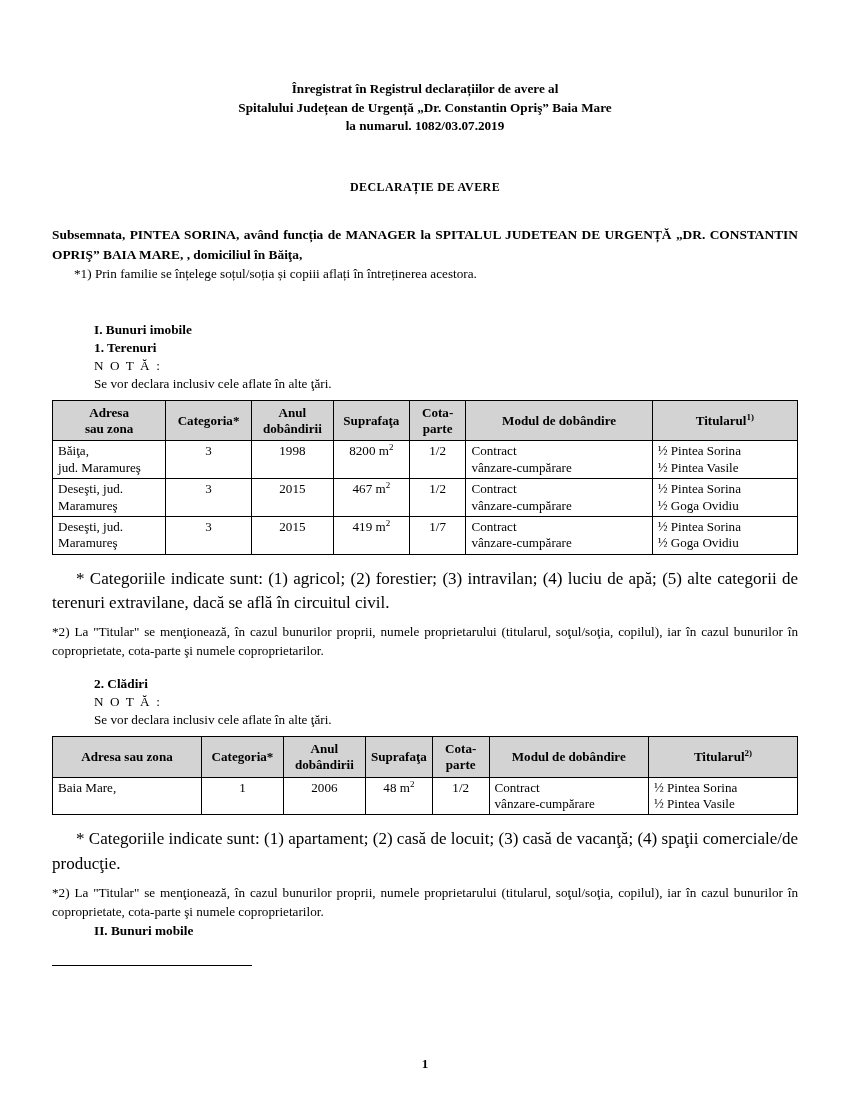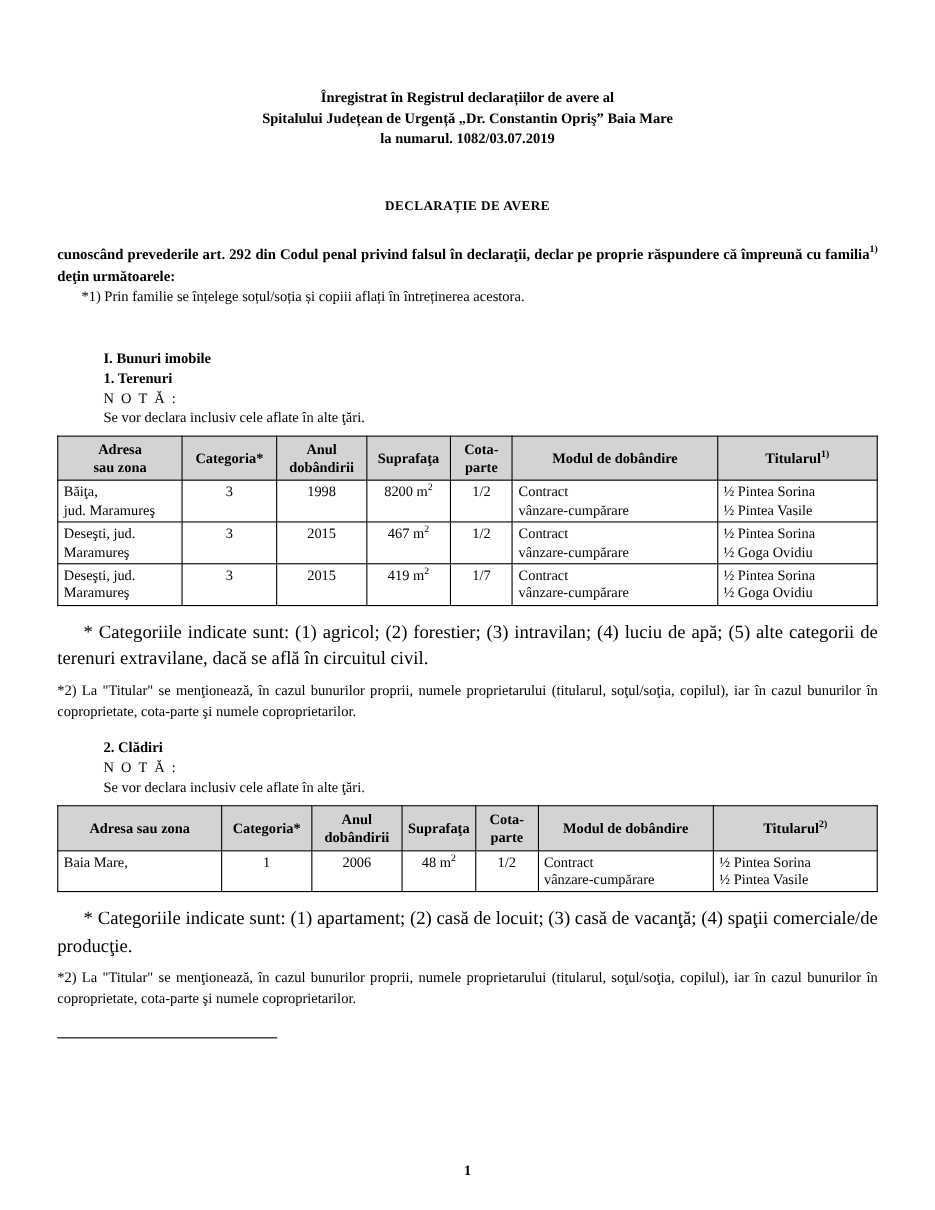--- a/index.html
+++ b/index.html
@@ -145,25 +145,22 @@
 <div class="page">
 
   <div class="reg-block">
     <div>Înregistrat în Registrul declarațiilor de avere al</div>
     <div>Spitalului Județean de Urgență „Dr. Constantin Opriş” Baia Mare</div>
     <div>la numarul. 1082/03.07.2019</div>
   </div>
 
   <div class="doc-title">DECLARAȚIE DE AVERE</div>
 
-
-  <div class="para-bold2">
-    <span>cunoscând prevederile art. 292 din Codul penal privind falsul în declaraţii, declar pe proprie răspundere</span>
-    <span>că împreună cu familia</span><sup>1)</sup><span> deţin următoarele:</span>
-  </div>
+  <div class="para-bold">Subsemnata, PINTEA SORINA, având funcția de MANAGER la SPITALUL JUDETEAN DE URGENȚĂ „DR. CONSTANTIN OPRIŞ” BAIA MARE, , domiciliul în Băiţa,</div>
+
 
   <div class="note-line">*1) Prin familie se înțelege soțul/soția și copiii aflați în întreținerea acestora.</div>
 
   <div class="section-head sec1">I. Bunuri imobile</div>
   <div class="sub-head">1. Terenuri</div>
   <div class="nota">N O T Ă :</div>
   <div class="nota-sub">Se vor declara inclusiv cele aflate în alte ţări.</div>
 
   <table class="decl">
     <thead>
@@ -296,17 +293,18 @@
     </tbody>
   </table>
 
   <div class="footnote">
     <span class="ind">* Categoriile indicate sunt: (1) apartament; (2) casă de locuit; (3) casă de vacanţă; (4) spaţii comerciale/de producţie.</span>
   </div>
   <div class="footnote2">
     <span class="ind">*2) La "Titular" se menţionează, în cazul bunurilor proprii, numele proprietarului (titularul, soţul/soţia, copilul), iar în cazul bunurilor în coproprietate, cota-parte şi numele coproprietarilor.</span>
   </div>
 
+  <div class="section-head" style="margin-top:2px">II. Bunuri mobile</div>
 
   <div class="rule"></div>
 
   <div class="pagenum">1</div>
 </div>
 
 </body></html>

